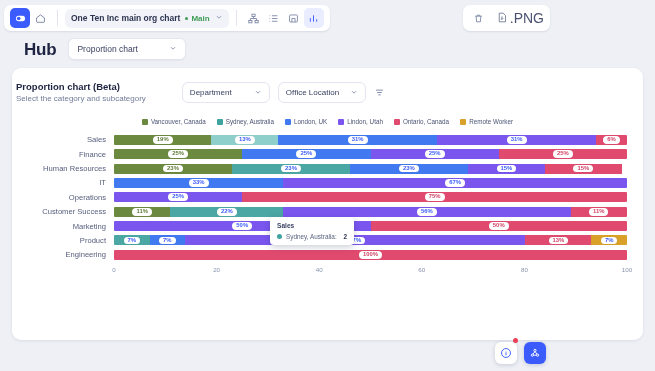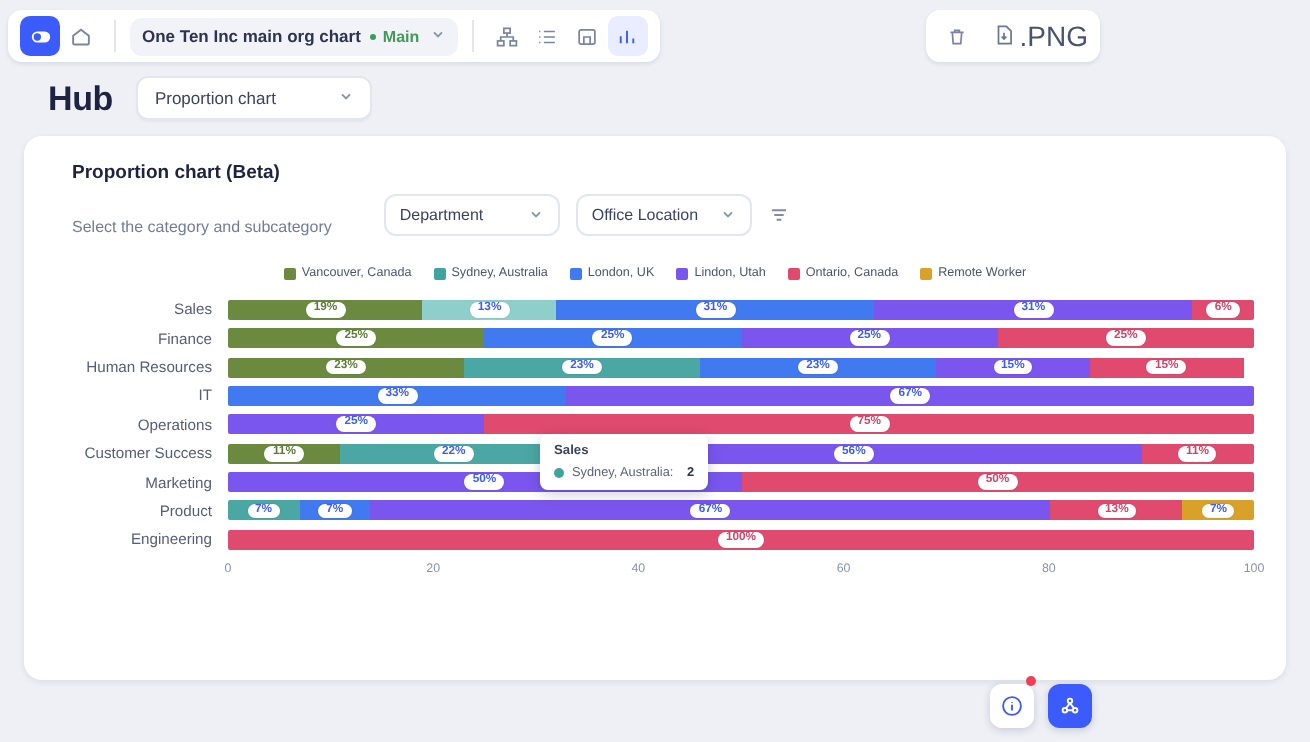--- a/index.html
+++ b/index.html
@@ -62,23 +62,23 @@
     font-size: 8.5px; color: #3b4262;
     box-shadow: 0 1px 1px rgba(20,30,70,.04);
   }
 
   
   .card {
     position: absolute; top: 68px; left: 12px; width: 631px; height: 272px;
     background: #fff; border-radius: 9px;
     box-shadow: 0 1px 3px rgba(20,30,70,.09);
   }
-  .card-head { display: flex; align-items: flex-end; padding: 13px 16px 0 24px; gap: 12px; }
+  .card-head { display: flex; align-items: center; padding: 13px 16px 0 4px; gap: 22px; }
   .ch-text .t1 { font-size: 9.5px; font-weight: bold; color: #1d2340; }
-  .ch-text .t2 { font-size: 8px; color: #727c99; margin-top: 17px; }
+  .ch-text .t2 { font-size: 8px; color: #727c99; margin-top: 2px; }
   .ch-controls { display: flex; align-items: center; gap: 8px; margin-left: 14px; margin-top: 1px; }
   .ctrl-select {
     background: #fff; border: 1px solid #e3e6f0; border-radius: 6px;
     height: 21px; width: 88px; padding: 0 7px;
     display: flex; align-items: center; justify-content: space-between;
     font-size: 8px; color: #3b4262;
   }
   .filter-icon { color: #8089a6; display:flex; align-items:center; }
 
   

